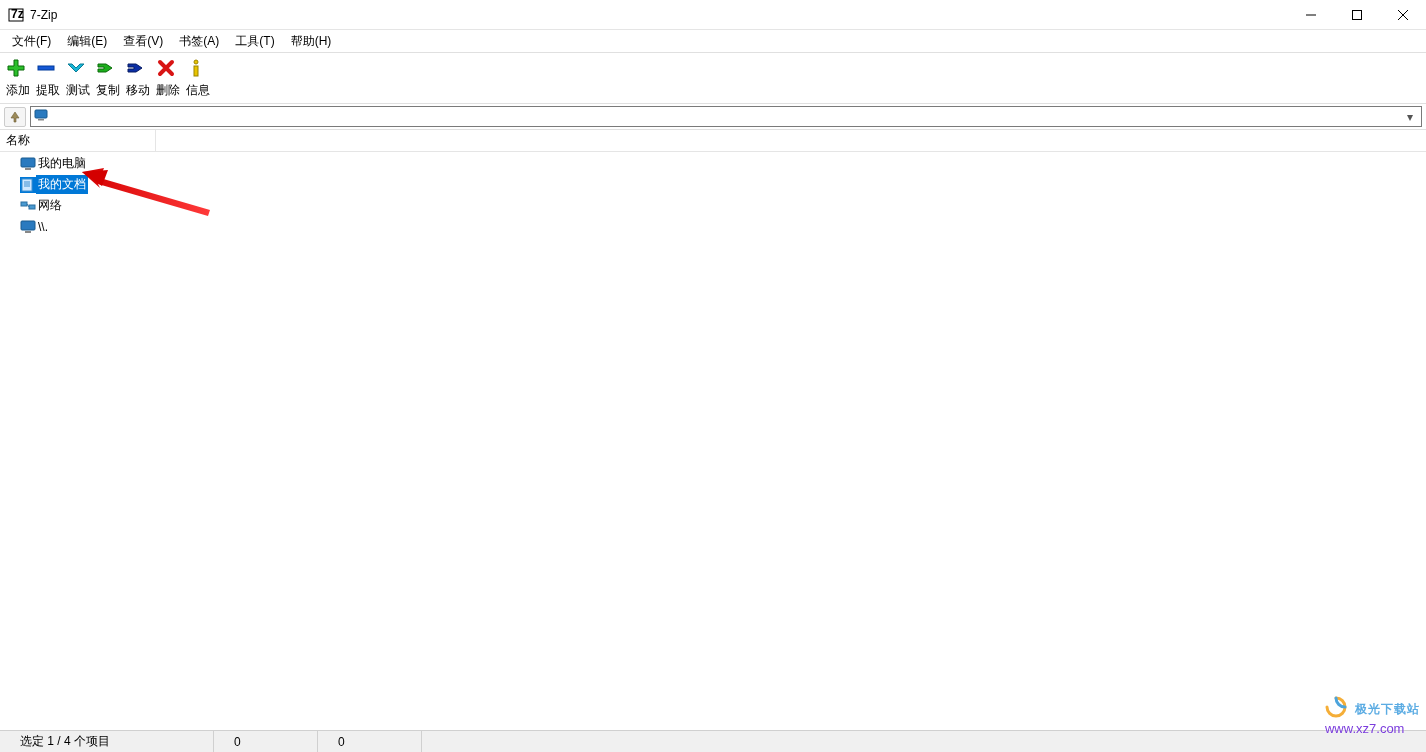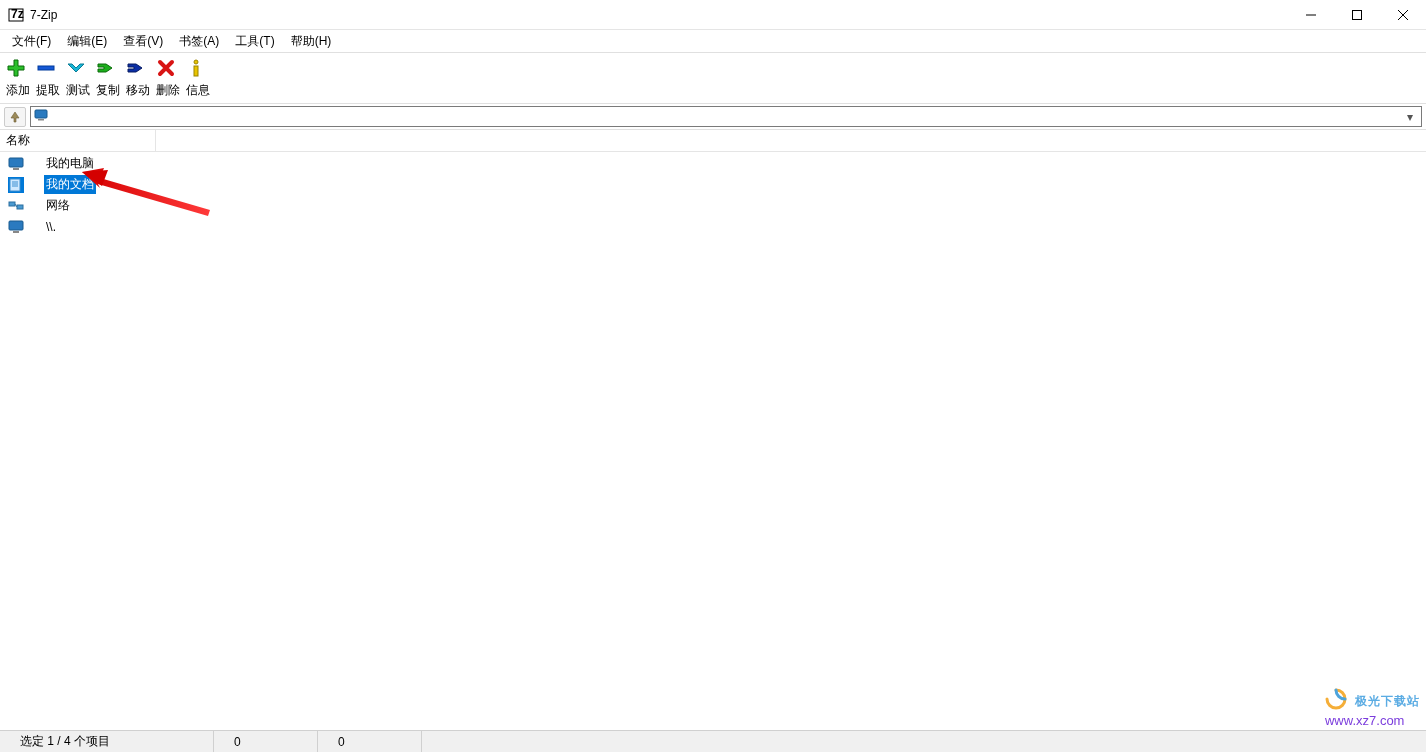--- a/index.html
+++ b/index.html
@@ -29,38 +29,38 @@
 .addr-input-wrap { flex: 1; height: 21px; border: 1px solid #7a7a7a; background: #fff; display: flex; align-items: center; padding: 0 3px; }
 .addr-input { flex: 1; border: none; outline: none; height: 100%; font-size: 12px; }
 .addr-drop { width: 16px; text-align: center; color: #555; }
 
 
 .listarea { position: relative; height: calc(752px - 30px - 22px - 52px - 26px - 22px); background: #fff; overflow: hidden; }
 .list-header { height: 22px; border-bottom: 1px solid #e5e5e5; display: flex; align-items: center; background: #fff; user-select: none; }
 .col { height: 100%; display: flex; align-items: center; padding-left: 6px; border-right: 1px solid #e5e5e5; font-size: 12px; color: #000; }
 .col-name { width: 156px; }
 .list-body { padding-top: 1px; }
-.list-row { height: 21px; display: flex; align-items: center; padding-left: 8px; cursor: default; gap: 20px; }
+.list-row { height: 21px; display: flex; align-items: center; padding-left: 20px; cursor: default; gap: 0; }
 .list-row .row-icon { width: 16px; height: 16px; display: flex; align-items: center; justify-content: center; }
 .list-row .row-label { padding: 1px 2px; }
 .list-row.selected .row-label { background: #0078d7; color: #ffffff; }
 .list-row.selected .row-icon-bg { background: #0078d7; }
 
 
 .arrow-annot { position: absolute; left: 80px; top: 38px; pointer-events: none; }
 
 
 .statusbar { height: 22px; border-top: 1px solid #d0d0d0; background: #f0f0f0; display: flex; align-items: center; }
 .status-cell { height: 100%; display: flex; align-items: center; padding: 0 20px; border-right: 1px solid #d0d0d0; font-size: 12px; }
 .status-cell.first { width: 214px; }
 .status-cell.num { width: 104px; justify-content: flex-start; }
 .status-cell.rest { flex: 1; border-right: none; }
 
 
-.watermark { position: fixed; right: 6px; bottom: 24px; pointer-events: none; opacity: 0.9; }
+.watermark { position: fixed; right: 6px; bottom: 16px; pointer-events: none; opacity: 0.9; }
 .watermark .wm-top { font-size: 18px; font-weight: bold; color: #4aa3e0; text-shadow: 0 0 2px #fff; letter-spacing:1px;}
 .watermark .wm-bot { font-size: 13px; color: #6d28d9; text-shadow: 0 0 2px #fff; }
 .watermark .wm-swirl { display:inline-block; vertical-align:middle; margin-right:2px;}
 
 </style>
 </head>
 <body>
 
 <div class="titlebar">
   <span class="titlebar-icon">

